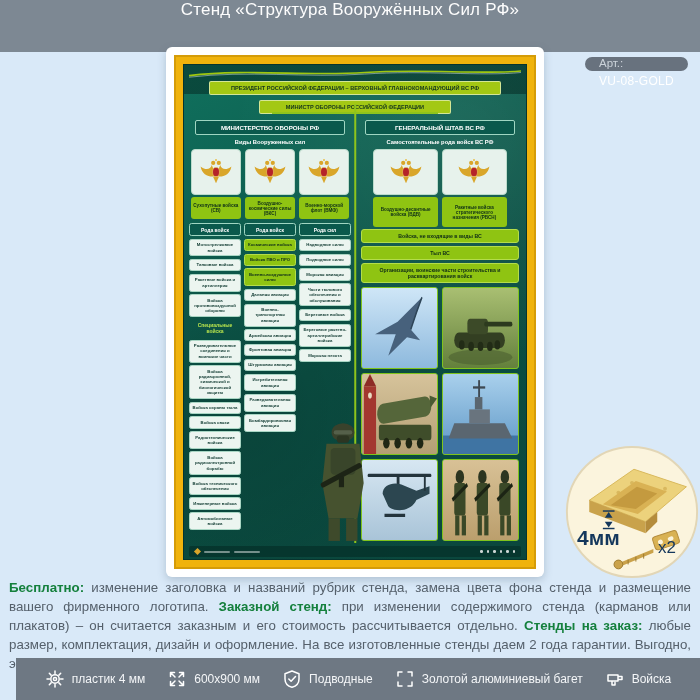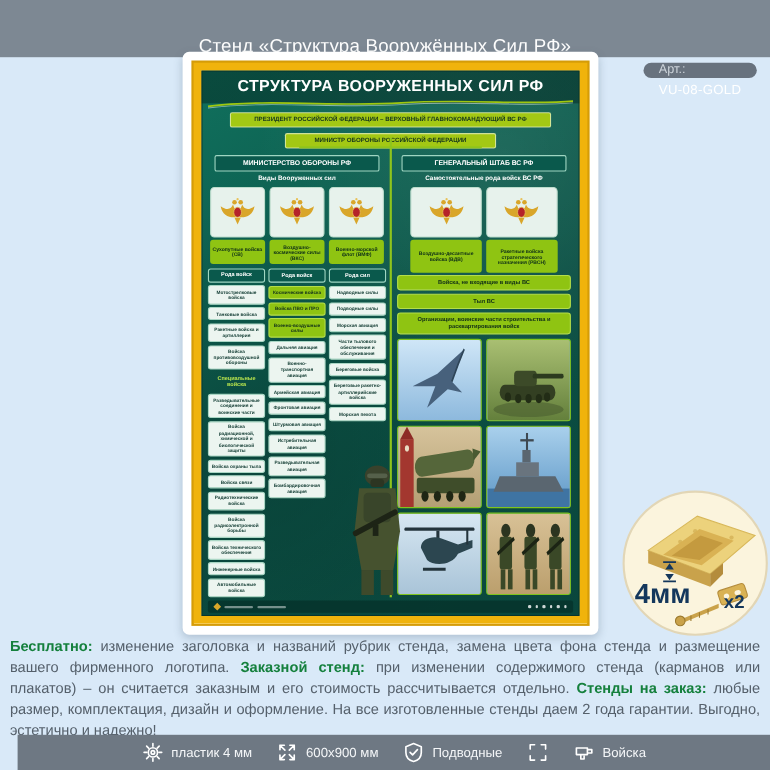--- a/index.html
+++ b/index.html
@@ -1,19 +1,19 @@
 <!DOCTYPE html>
 <html><head>
 <meta charset="utf-8">
 <style>
   html,body{margin:0;padding:0;}
   .page{width:700px;height:700px;position:relative;background:#d9e9f8;font-family:"Liberation Sans",sans-serif;overflow:hidden;}
 
   
-  .topbar{position:absolute;top:0;left:0;right:0;height:52px;background:#7d8893;display:flex;align-items:flex-end;justify-content:center;}
+  .topbar{position:absolute;top:0;left:0;right:0;height:52px;background:#7d8893;display:flex;align-items:flex-start;justify-content:center;}
   .topbar span{color:#fdfdfd;font-size:17px;letter-spacing:.2px;}
 
   
   .art-badge{position:absolute;top:57px;right:12px;height:14px;border-radius:13px;background:#68727e;display:flex;align-items:flex-start;padding:0 14px;gap:5px;flex-direction:column;}
   .art-label{color:#ccd3da;font-size:11.5px;}
   .art-value{color:#fff;font-size:12px;font-weight:normal;letter-spacing:.3px;}
 
   
   .card{position:absolute;left:166px;top:47px;width:378px;height:530px;background:#fff;border-radius:6px;box-shadow:0 3px 8px rgba(70,90,110,.28);}
   .poster{position:absolute;inset:10px;border:7px solid #f0b30c;box-shadow:0 0 0 2px #d59c08, inset 0 0 0 1px #07352e;
@@ -63,29 +63,29 @@
   .poster-strip{flex:0 0 auto;height:11px;margin-top:3px;background:rgba(4,44,37,.6);border-radius:2px;display:flex;align-items:center;justify-content:space-between;padding:0 6px;}
   .strip-logo{display:flex;align-items:center;gap:4px;}
   .diamond{width:5px;height:5px;background:#d9a62a;transform:rotate(45deg);}
   .dash{width:26px;height:2px;background:rgba(255,255,255,.45);border-radius:1px;}
   .dots{display:flex;gap:4px;}
   .dot{width:2.5px;height:2.5px;border-radius:50%;background:rgba(255,255,255,.8);}
 
   
   .circle-badge{position:absolute;left:564px;top:444px;width:136px;height:136px;}
   .circle-badge svg{width:100%;height:100%;display:block;}
-  .badge-thick{position:absolute;left:13px;top:82px;font-size:25px;font-weight:bold;color:#14375c;}
-  .badge-qty{position:absolute;left:94px;top:94px;font-size:17px;font-weight:bold;color:#14375c;}
+  .badge-thick{position:absolute;left:13px;top:82px;font-size:21px;font-weight:bold;color:#14375c;}
+  .badge-qty{position:absolute;left:94px;top:94px;font-size:17px;font-weight:normal;color:#14375c;}
 
   
   .desc{position:absolute;left:9px;right:9px;top:578px;margin:0;font-size:13.3px;line-height:1.43;text-align:justify;color:#55606b;}
   .desc b{color:#15803d;}
 
   
-  .bottombar{position:absolute;left:0;right:0;bottom:0;height:32px;background:#6e7883;display:flex;align-items:center;justify-content:center;gap:22px;color:#f4f6f8;font-size:12px;margin-left:16px;}
+  .bottombar{position:absolute;left:0;right:0;bottom:0;height:42px;background:#6e7883;display:flex;align-items:center;justify-content:center;gap:22px;color:#f4f6f8;font-size:12px;margin-left:16px;}
   .f-item{display:flex;align-items:center;gap:7px;white-space:nowrap;}
   .f-item svg{width:20px;height:20px;stroke:#fff;fill:none;stroke-width:1.5;stroke-linecap:round;stroke-linejoin:round;flex:0 0 auto;}
 </style>
 </head>
 <body>
 
 <svg width="0" height="0" style="position:absolute">
   <defs>
     <symbol id="eagle" viewBox="0 0 48 40">
       <path d="M24 26 C14 28 4 24 2 12 C10 18 16 16 18 10 C20 16 22 18 24 18 C26 18 28 16 30 10 C32 16 38 18 46 12 C44 24 34 28 24 26 Z" fill="#d9a62a"></path>
@@ -104,21 +104,20 @@
     <span>Стенд «Структура Вооружённых Сил РФ»</span>
   </div>
 
   <div class="art-badge">
     <span class="art-label">Арт.:</span>
     <span class="art-value">VU-08-GOLD</span>
   </div>
 
   <div class="card">
     <div class="poster">
-      <div class="p-title">СТРУКТУРА ВООРУЖЕННЫХ СИЛ РФ</div>
       <svg class="wave" viewBox="0 0 340 14" preserveAspectRatio="none">
         <path d="M0 11 C60 2 120 12 180 7 C240 2 300 10 340 5" stroke="#9fc70f" stroke-width="2" fill="none"></path>
         <path d="M0 13 C60 4 120 14 180 9 C240 4 300 12 340 7" stroke="rgba(255,255,255,.5)" stroke-width="1" fill="none"></path>
       </svg>
       <div class="bar bar-president">ПРЕЗИДЕНТ РОССИЙСКОЙ ФЕДЕРАЦИИ – ВЕРХОВНЫЙ ГЛАВНОКОМАНДУЮЩИЙ ВС РФ</div>
       <div class="bar bar-minister">МИНИСТР ОБОРОНЫ РОССИЙСКОЙ ФЕДЕРАЦИИ</div>
 
       <div class="chart">
 
         <div class="half left-half">
@@ -429,20 +428,21 @@
       <svg viewBox="0 0 20 20">
         <path d="M10 2 L17 4.8 V10 C17 14.6 13.6 17.3 10 18.3 C6.4 17.3 3 14.6 3 10 V4.8 Z"></path>
         <path d="M6.8 10 l2.3 2.3 L13.5 7.5"></path>
       </svg>
       <span>Подводные</span>
     </div>
     <div class="f-item">
       <svg viewBox="0 0 20 20">
         <path d="M3 7V3h4 M13 3h4v4 M17 13v4h-4 M7 17H3v-4"></path>
       </svg>
+      <span>Золотой алюминиевый багет</span>
     </div>
     <div class="f-item">
       <svg viewBox="0 0 20 20">
         <path d="M3 6h10v6H3z M13 7.5h4v3h-4 M7 12v4h3v-2.5"></path>
       </svg>
       <span>Войска</span>
     </div>
   </div>
 
 </div>

